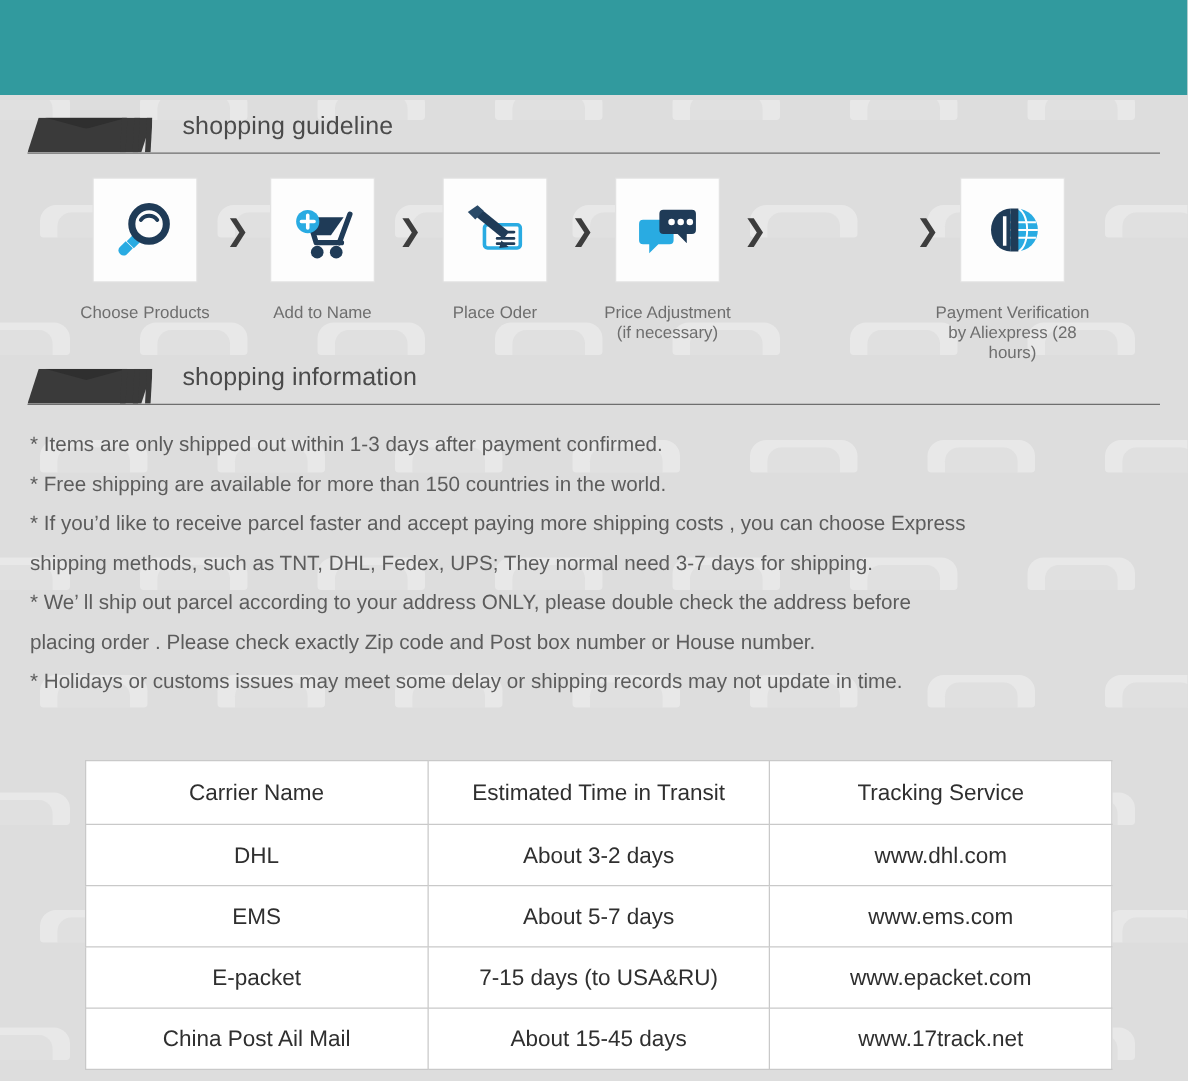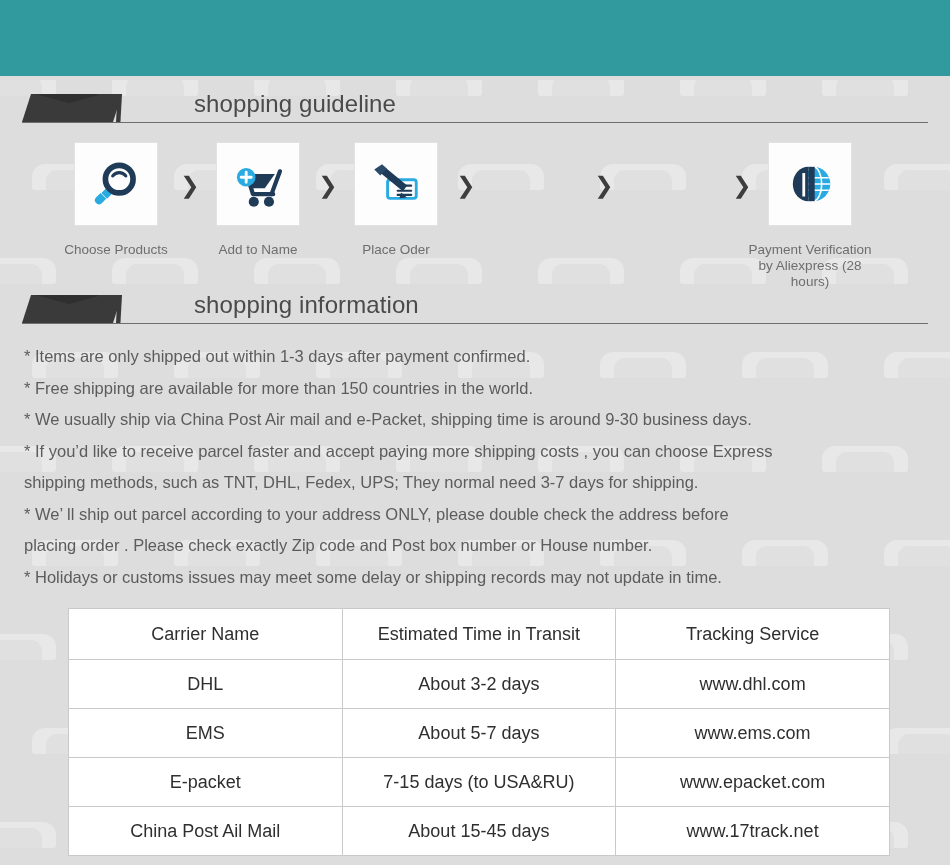--- a/index.html
+++ b/index.html
@@ -96,26 +96,25 @@
     clip-path: polygon(26% 0, 100% 0, 74% 100%, 0% 100%);
   }
   .sh-stripes i:nth-child(1) { left: 0px; }
   .sh-stripes i:nth-child(2) { left: 10px; }
   .sh-stripes i:nth-child(3) { left: 20px; }
 
   .sh-title {
     position: absolute;
     left: 146px;
     top: -4px;
-    font-size: 24px;
+    font-size: 20px;
     color: #4a4a4a;
     font-weight: 400;
     letter-spacing: 0.1px;
     white-space: nowrap;
-    margin-left: 48px;
   }
   .sh-rule {
     position: absolute;
     left: 22px;
     top: 28px;
     width: 906px;
     height: 1px;
     background: #6e6e6e;
   }
 
@@ -330,20 +329,33 @@
         <path d="M38 34 H50 M34 40 H50 M34 45 H50" stroke="#1f3b57" stroke-width="2.6" stroke-linecap="round"></path>
         <path d="M12 14 l8-4 24 26 -6 6 z" fill="#1f3b57" transform="rotate(-8 28 26)"></path>
         <path d="M8 12 l10-5 5 6 -9 7 z" fill="#2a4a68" transform="rotate(-8 28 26)"></path>
         <path d="M38 42 l7 6 -9 1 z" fill="#1f3b57"></path>
       </svg>
     </div>
     <div class="step-label">Place Oder</div>
   </div>
   <div class="chev" style="left:456px;">❯</div>
 
+  <div class="step" style="left:464px;">
+    <div class="step-box">
+      <svg width="52" height="52" viewBox="0 0 64 64">
+        <path d="M8 22 h26 a4 4 0 0 1 4 4 v16 a4 4 0 0 1-4 4 h-11 l-9 9 v-9 h-6 a4 4 0 0 1-4-4 v-16 a4 4 0 0 1 4-4 z" fill="#29abe2"></path>
+        <path d="M28 12 h28 a4 4 0 0 1 4 4 v16 a4 4 0 0 1-4 4 h-5 v9 l-9-9 h-14 a4 4 0 0 1-4-4 v-16 a4 4 0 0 1 4-4 z" fill="#1f3b57"></path>
+        <circle cx="36" cy="24" r="3.2" fill="#ffffff"></circle>
+        <circle cx="45" cy="24" r="3.2" fill="#ffffff"></circle>
+        <circle cx="54" cy="24" r="3.2" fill="#ffffff"></circle>
+      </svg>
+    </div>
+    <div class="step-label">Price Adjustment
+(if necessary)</div>
+  </div>
   <div class="chev" style="left:594px;">❯</div>
 
   <div class="chev" style="left:732px;">❯</div>
 
   <div class="step" style="left:740px;">
     <div class="step-box">
       <svg width="50" height="50" viewBox="0 0 64 64">
         <circle cx="36" cy="32" r="22" fill="#29abe2"></circle>
         <g stroke="#ffffff" stroke-width="2" fill="none">
           <ellipse cx="36" cy="32" rx="11" ry="22"></ellipse>
@@ -371,21 +383,20 @@
       <i></i>
       <i></i>
     </div>
   <div class="sh-title">shopping information</div>
   <div class="sh-rule"></div>
 </div>
 
 <div id="bullets">
   <p class="bullet">* Items are only shipped out within 1-3 days after payment confirmed.</p>
   <p class="bullet">* Free shipping are available for more than 150 countries in the world.</p>
-  <p class="bullet">* We usually ship via China Post Air mail and e-Packet, shipping time is around 9-30 business days.</p>
   <p class="bullet">* If you’d like to receive parcel faster and accept paying more shipping costs , you can choose Express
    shipping methods, such as TNT, DHL, Fedex, UPS; They normal need 3-7 days for shipping.</p>
   <p class="bullet">* We’ ll ship out parcel according to your address ONLY, please double check the address before
    placing order . Please check exactly Zip code and Post box number or House number.</p>
   <p class="bullet">* Holidays or customs issues may meet some delay or shipping records may not update in time.</p>
 </div>
 
 <table id="carrier-table">
   <colgroup>
       <col class="c1">

